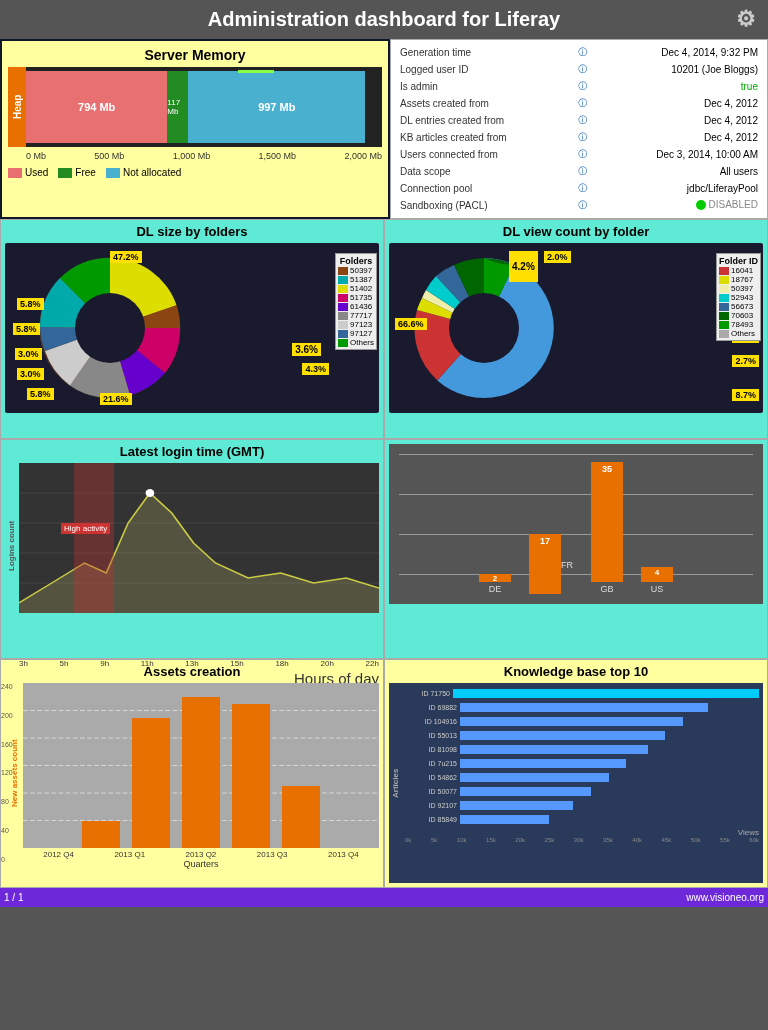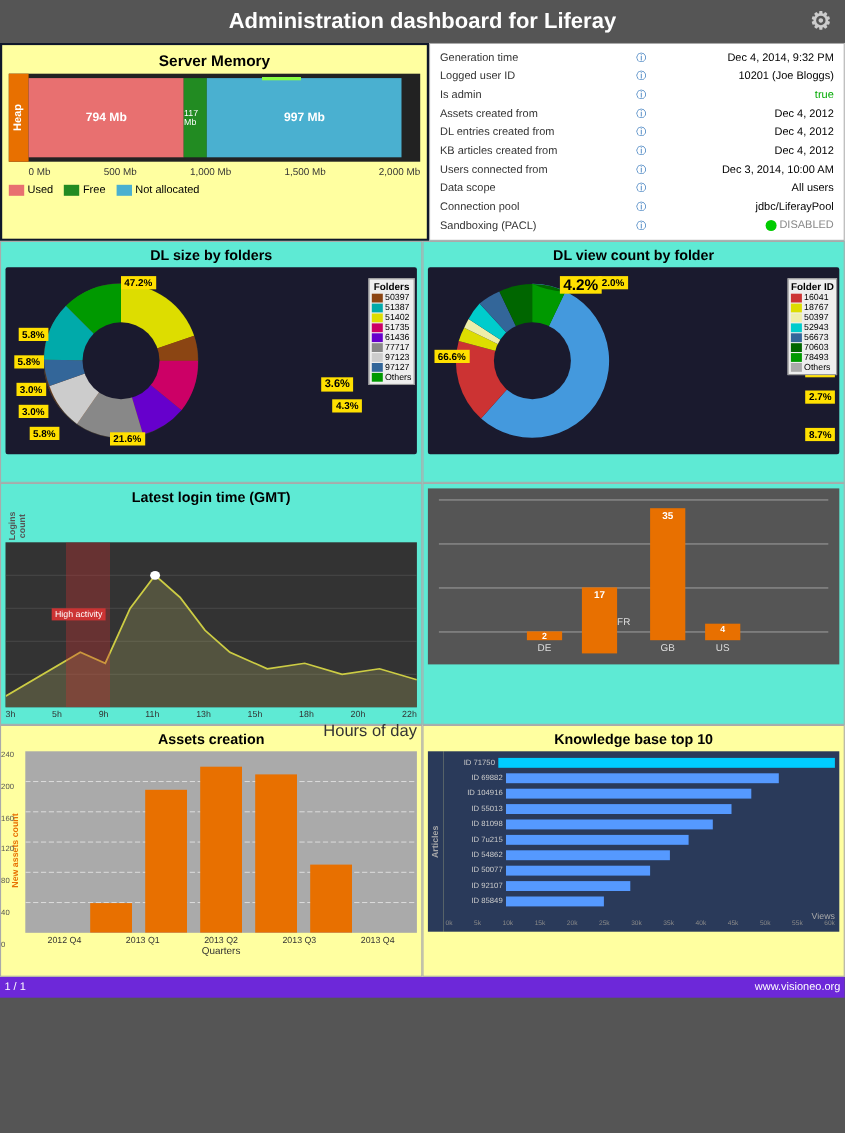--- a/index.html
+++ b/index.html
@@ -479,21 +479,21 @@
           <path d="M0,0 L-62,-30 A70,70 0 0,1 -58,-38 Z" fill="#eeeeaa"></path>
           <path d="M0,0 L-58,-38 A70,70 0 0,1 -48,-52 Z" fill="#00cccc"></path>
           <path d="M0,0 L-48,-52 A70,70 0 0,1 -30,-63 Z" fill="#336699"></path>
           <path d="M0,0 L-30,-63 A70,70 0 0,1 30,-63 Z" fill="#006600"></path>
           <path d="M0,0 L30,-63 A70,70 0 0,1 0,-70 Z" fill="#009900"></path>
           <circle cx="0" cy="0" r="35" fill="#1a1a2e"></circle>
         </g>
       </svg>
 
       <div style="position:absolute;top:75px;left:6px;background:#ffe000;padding:1px 3px;font-size:9px;font-weight:bold;">66.6%</div>
-      <div style="position:absolute;top:8px;left:120px;background:#ffe000;padding:0 3px;font-size:14px;font-weight:bold;">4.2%</div>
+      <div style="position:absolute;top:8px;left:120px;background:#ffe000;padding:10px 3px;font-size:10px;font-weight:bold;">4.2%</div>
       <div style="position:absolute;top:8px;left:155px;background:#ffe000;padding:1px 3px;font-size:9px;font-weight:bold;">2.0%</div>
       <div style="position:absolute;top:38px;right:4px;background:#ffe000;padding:1px 3px;font-size:9px;font-weight:bold;">4.1%</div>
       <div style="position:absolute;top:62px;right:4px;background:#ffe000;padding:1px 3px;font-size:9px;font-weight:bold;">2.8%</div>
       <div style="position:absolute;top:88px;right:4px;background:#ffe000;padding:1px 3px;font-size:9px;font-weight:bold;">8.8%</div>
       <div style="position:absolute;top:112px;right:4px;background:#ffe000;padding:1px 3px;font-size:9px;font-weight:bold;">2.7%</div>
       <div style="position:absolute;bottom:12px;right:4px;background:#ffe000;padding:1px 3px;font-size:9px;font-weight:bold;">8.7%</div>
 
       <div class="folder-legend">
         <div class="folder-legend-title">Folder ID</div>
         <div class="folder-legend-item">
@@ -530,21 +530,21 @@
           </div>
       </div>
     </div>
   </div>
 </div>
 
 <div class="charts-row">
 
   <div class="chart-panel">
     <h3>Latest login time (GMT)</h3>
-    <div style="display:flex;height:165px;flex-direction:column;">
+    <div style="display:flex;height:165px;">
       <div style="writing-mode:vertical-rl;transform:rotate(180deg);font-size:8px;color:#555;font-weight:bold;padding:2px;width:14px;text-align:center;">Logins count</div>
       <div style="flex:1;position:relative;">
         <div class="login-chart-bg">
           
           <div style="position:absolute;left:55px;top:0;width:40px;bottom:0;background:rgba(200,50,50,0.35);"></div>
           
           <div style="position:absolute;left:42px;top:60px;background:#cc3333;color:#fff;font-size:8px;padding:1px 3px;">High activity</div>
           
           <svg width="100%" height="100%" viewBox="0 0 330 150" preserveAspectRatio="none">
 
@@ -554,21 +554,21 @@
             <line x1="0" y1="120" x2="330" y2="120" stroke="#555" stroke-width="0.5"></line>
 
             <polygon points="0,140 30,120 60,100 80,110 100,60 120,30 140,50 160,80 180,100 210,115 240,110 270,120 300,115 330,125 330,150 0,150" fill="rgba(180,180,100,0.25)"></polygon>
 
             <polyline points="0,140 30,120 60,100 80,110 100,60 120,30 140,50 160,80 180,100 210,115 240,110 270,120 300,115 330,125" fill="none" stroke="#cccc44" stroke-width="1.5"></polyline>
 
             <circle cx="120" cy="30" r="4" fill="#fff"></circle>
           </svg>
         </div>
 
-        <div style="display:flex;justify-content:space-between;font-size:8px;color:#333;padding:2px 0;">
+        <div style="display:flex;justify-content:space-between;font-size:8px;color:#333;padding:2px 0;margin-top:44px;">
           <span>3h</span>
           <span>5h</span>
           <span>9h</span>
           <span>11h</span>
           <span>13h</span>
           <span>15h</span>
           <span>18h</span>
           <span>20h</span>
           <span>22h</span>
         </div>
@@ -665,21 +665,21 @@
           <span>2013 Q3</span>
           <span>2013 Q4</span>
         </div>
         <div style="text-align:center;font-size:9px;color:#333;">Quarters</div>
       </div>
     </div>
   </div>
 
   <div class="kb-panel">
     <h3>Knowledge base top 10</h3>
-    <div style="display:flex;height:164px;justify-content:space-between;">
+    <div style="display:flex;height:200px;justify-content:space-between;">
       <div style="writing-mode:vertical-rl;transform:rotate(180deg);font-size:8px;color:#aaa;font-weight:bold;padding:2px;width:14px;text-align:center;background:#2a3a5a;">Articles</div>
       <div style="flex:1;background:#2a3a5a;padding:4px 4px 4px 2px;position:relative;">
 
         <div style="height:13px;display:flex;align-items:center;margin-bottom:1px;">
           <div style="width:55px;color:#ccc;font-size:7px;text-align:right;padding-right:3px;white-space:nowrap;">ID 71750</div>
           <div style="height:9px;background:#00ccff;width:100%;"></div>
         </div>
         <div style="height:13px;display:flex;align-items:center;margin-bottom:1px;">
           <div style="width:55px;color:#ccc;font-size:7px;text-align:right;padding-right:3px;white-space:nowrap;">ID 69882</div>
           <div style="height:9px;background:#5599ff;width:70%;"></div>

